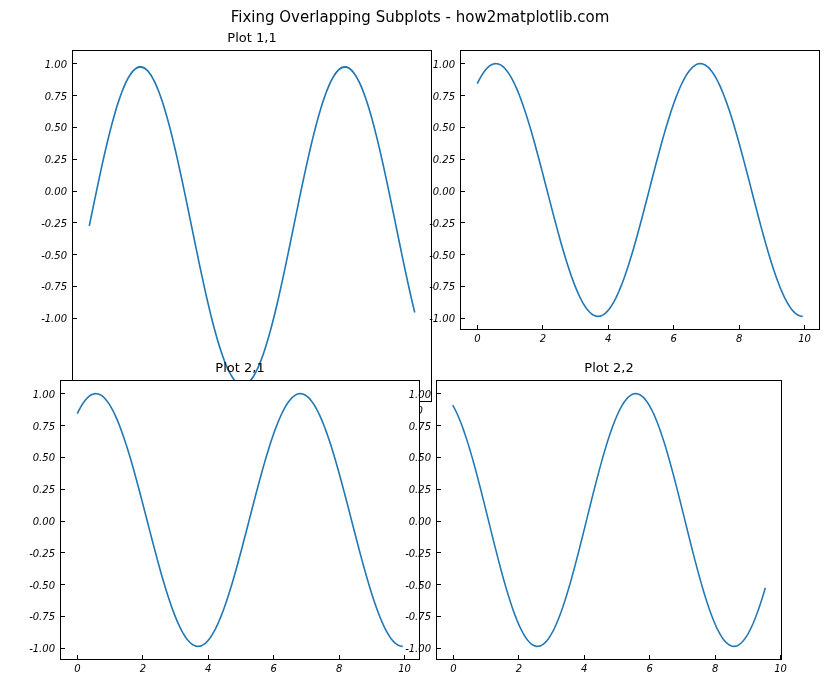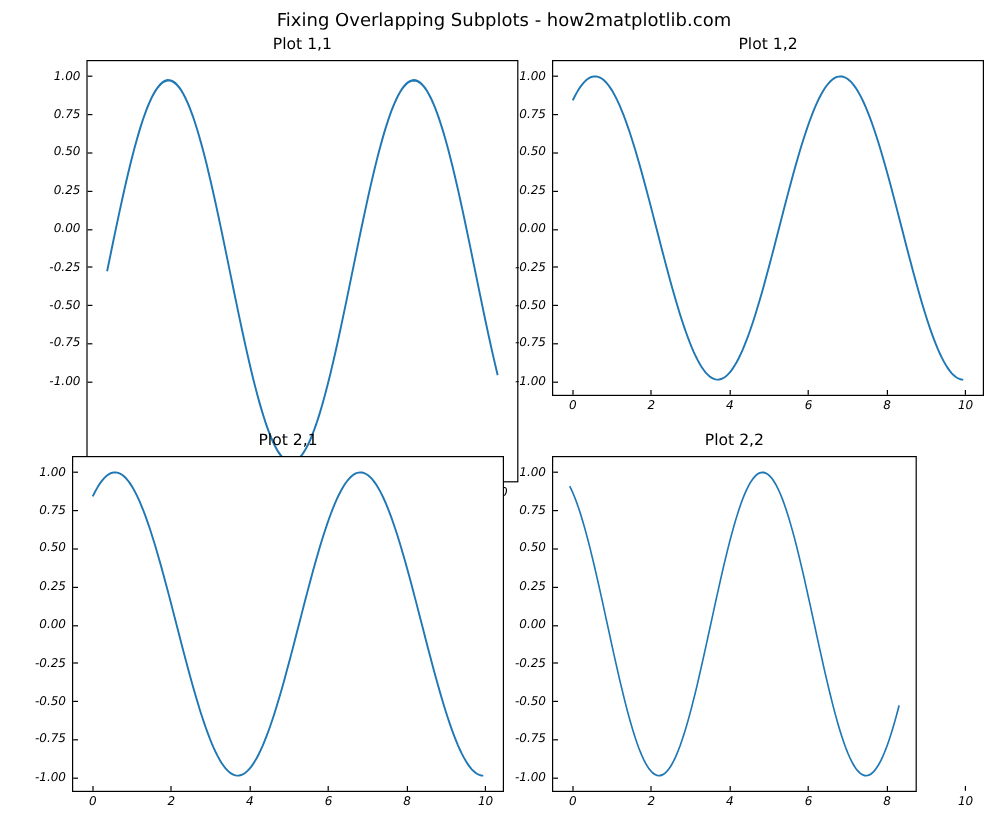--- a/index.html
+++ b/index.html
@@ -120,21 +120,20 @@
           <div class="xtick" style="left: 278.182px;">8</div>
           <div class="tickmark-x" style="left: 277.682px;"></div>
           <div class="xtick" style="left: 343.636px;">10</div>
           <div class="tickmark-x" style="left: 343.136px;"></div>
           <svg class="plotline" viewBox="0 0 360 280" preserveAspectRatio="none">
             <path d="M16.36 140.00 L18.00 133.64 L19.64 127.29 L21.27 120.98 L22.91 114.71 L24.55 108.51 L26.18 102.39 L27.82 96.36 L29.45 90.44 L31.09 84.64 L32.73 78.98 L34.36 73.48 L36.00 68.14 L37.64 62.98 L39.27 58.01 L40.91 53.25 L42.55 48.70 L44.18 44.38 L45.82 40.30 L47.45 36.47 L49.09 32.90 L50.73 29.60 L52.36 26.57 L54.00 23.83 L55.64 21.38 L57.27 19.22 L58.91 17.37 L60.55 15.82 L62.18 14.58 L63.82 13.65 L65.45 13.05 L67.09 12.75 L68.73 12.78 L70.36 13.13 L72.00 13.79 L73.64 14.77 L75.27 16.06 L76.91 17.66 L78.55 19.56 L80.18 21.77 L81.82 24.27 L83.45 27.06 L85.09 30.14 L86.73 33.49 L88.36 37.10 L90.00 40.97 L91.64 45.09 L93.27 49.45 L94.91 54.03 L96.55 58.83 L98.18 63.83 L99.82 69.02 L101.45 74.39 L103.09 79.92 L104.73 85.61 L106.36 91.42 L108.00 97.37 L109.64 103.41 L111.27 109.55 L112.91 115.76 L114.55 122.04 L116.18 128.36 L117.82 134.71 L119.45 141.07 L121.09 147.43 L122.73 153.77 L124.36 160.08 L126.00 166.33 L127.64 172.52 L129.27 178.63 L130.91 184.65 L132.55 190.55 L134.18 196.32 L135.82 201.95 L137.45 207.43 L139.09 212.74 L140.73 217.87 L142.36 222.81 L144.00 227.53 L145.64 232.04 L147.27 236.32 L148.91 240.36 L150.55 244.14 L152.18 247.67 L153.82 250.93 L155.45 253.91 L157.09 256.60 L158.73 259.01 L160.36 261.11 L162.00 262.92 L163.64 264.41 L165.27 265.60 L166.91 266.47 L168.55 267.03 L170.18 267.26 L171.82 267.18 L173.45 266.78 L175.09 266.07 L176.73 265.04 L178.36 263.70 L180.00 262.04 L181.64 260.09 L183.27 257.83 L184.91 255.28 L186.55 252.44 L188.18 249.32 L189.82 245.92 L191.45 242.27 L193.09 238.35 L194.73 234.19 L196.36 229.80 L198.00 225.18 L199.64 220.34 L201.27 215.31 L202.91 210.09 L204.55 204.69 L206.18 199.13 L207.82 193.42 L209.45 187.58 L211.09 181.63 L212.73 175.56 L214.36 169.41 L216.00 163.18 L217.64 156.90 L219.27 150.58 L220.91 144.22 L222.55 137.86 L224.18 131.50 L225.82 125.17 L227.45 118.87 L229.09 112.62 L230.73 106.44 L232.36 100.35 L234.00 94.35 L235.64 88.47 L237.27 82.72 L238.91 77.11 L240.55 71.66 L242.18 66.38 L243.82 61.28 L245.45 56.38 L247.09 51.69 L248.73 47.22 L250.36 42.98 L252.00 38.99 L253.64 35.24 L255.27 31.76 L256.91 28.55 L258.55 25.62 L260.18 22.97 L261.82 20.62 L263.45 18.56 L265.09 16.81 L266.73 15.37 L268.36 14.23 L270.00 13.41 L271.64 12.91 L273.27 12.73 L274.91 12.86 L276.55 13.31 L278.18 14.08 L279.82 15.16 L281.45 16.56 L283.09 18.26 L284.73 20.27 L286.36 22.58 L288.00 25.18 L289.64 28.07 L291.27 31.23 L292.91 34.67 L294.55 38.37 L296.18 42.33 L297.82 46.53 L299.45 50.97 L301.09 55.62 L302.73 60.49 L304.36 65.56 L306.00 70.81 L307.64 76.23 L309.27 81.82 L310.91 87.55 L312.55 93.41 L314.18 99.39 L315.82 105.47 L317.45 111.63 L319.09 117.87 L320.73 124.16 L322.36 130.49 L324.00 136.85 L325.64 143.21 L327.27 149.56 L328.91 155.90 L330.55 162.19 L332.18 168.42 L333.82 174.59 L335.45 180.67 L337.09 186.64 L338.73 192.50 L340.36 198.23 L342.00 203.82 L343.64 209.24 " fill="none" stroke="#1f77b4" stroke-width="1.6"></path>
           </svg>
         </div>
       </div>
       <div class="subplot" style="left: 460px; top: 50px; width: 360px; height: 280px;">
-        <div class="subplot-title">Plot 1,2</div>
         <div class="axes">
           <div class="ytick" style="top: 267.273px;">-1.00</div>
           <div class="tickmark-y" style="top: 266.773px;"></div>
           <div class="ytick" style="top: 235.455px;">-0.75</div>
           <div class="tickmark-y" style="top: 234.955px;"></div>
           <div class="ytick" style="top: 203.636px;">-0.50</div>
           <div class="tickmark-y" style="top: 203.136px;"></div>
           <div class="ytick" style="top: 171.818px;">-0.25</div>
           <div class="tickmark-y" style="top: 171.318px;"></div>
           <div class="ytick" style="top: 140px;">0.00</div>
@@ -195,21 +194,21 @@
           <div class="tickmark-x" style="left: 212.227px;"></div>
           <div class="xtick" style="left: 278.182px;">8</div>
           <div class="tickmark-x" style="left: 277.682px;"></div>
           <div class="xtick" style="left: 343.636px;">10</div>
           <div class="tickmark-x" style="left: 343.136px;"></div>
           <svg class="plotline" viewBox="0 0 360 280" preserveAspectRatio="none">
             <path d="M16.36 32.90 L18.00 29.60 L19.64 26.57 L21.27 23.83 L22.91 21.38 L24.55 19.22 L26.18 17.37 L27.82 15.82 L29.45 14.58 L31.09 13.65 L32.73 13.05 L34.36 12.75 L36.00 12.78 L37.64 13.13 L39.27 13.79 L40.91 14.77 L42.55 16.06 L44.18 17.66 L45.82 19.56 L47.45 21.77 L49.09 24.27 L50.73 27.06 L52.36 30.14 L54.00 33.49 L55.64 37.10 L57.27 40.97 L58.91 45.09 L60.55 49.45 L62.18 54.03 L63.82 58.83 L65.45 63.83 L67.09 69.02 L68.73 74.39 L70.36 79.92 L72.00 85.61 L73.64 91.42 L75.27 97.37 L76.91 103.41 L78.55 109.55 L80.18 115.76 L81.82 122.04 L83.45 128.36 L85.09 134.71 L86.73 141.07 L88.36 147.43 L90.00 153.77 L91.64 160.08 L93.27 166.33 L94.91 172.52 L96.55 178.63 L98.18 184.65 L99.82 190.55 L101.45 196.32 L103.09 201.95 L104.73 207.43 L106.36 212.74 L108.00 217.87 L109.64 222.81 L111.27 227.53 L112.91 232.04 L114.55 236.32 L116.18 240.36 L117.82 244.14 L119.45 247.67 L121.09 250.93 L122.73 253.91 L124.36 256.60 L126.00 259.01 L127.64 261.11 L129.27 262.92 L130.91 264.41 L132.55 265.60 L134.18 266.47 L135.82 267.03 L137.45 267.26 L139.09 267.18 L140.73 266.78 L142.36 266.07 L144.00 265.04 L145.64 263.70 L147.27 262.04 L148.91 260.09 L150.55 257.83 L152.18 255.28 L153.82 252.44 L155.45 249.32 L157.09 245.92 L158.73 242.27 L160.36 238.35 L162.00 234.19 L163.64 229.80 L165.27 225.18 L166.91 220.34 L168.55 215.31 L170.18 210.09 L171.82 204.69 L173.45 199.13 L175.09 193.42 L176.73 187.58 L178.36 181.63 L180.00 175.56 L181.64 169.41 L183.27 163.18 L184.91 156.90 L186.55 150.58 L188.18 144.22 L189.82 137.86 L191.45 131.50 L193.09 125.17 L194.73 118.87 L196.36 112.62 L198.00 106.44 L199.64 100.35 L201.27 94.35 L202.91 88.47 L204.55 82.72 L206.18 77.11 L207.82 71.66 L209.45 66.38 L211.09 61.28 L212.73 56.38 L214.36 51.69 L216.00 47.22 L217.64 42.98 L219.27 38.99 L220.91 35.24 L222.55 31.76 L224.18 28.55 L225.82 25.62 L227.45 22.97 L229.09 20.62 L230.73 18.56 L232.36 16.81 L234.00 15.37 L235.64 14.23 L237.27 13.41 L238.91 12.91 L240.55 12.73 L242.18 12.86 L243.82 13.31 L245.45 14.08 L247.09 15.16 L248.73 16.56 L250.36 18.26 L252.00 20.27 L253.64 22.58 L255.27 25.18 L256.91 28.07 L258.55 31.23 L260.18 34.67 L261.82 38.37 L263.45 42.33 L265.09 46.53 L266.73 50.97 L268.36 55.62 L270.00 60.49 L271.64 65.56 L273.27 70.81 L274.91 76.23 L276.55 81.82 L278.18 87.55 L279.82 93.41 L281.45 99.39 L283.09 105.47 L284.73 111.63 L286.36 117.87 L288.00 124.16 L289.64 130.49 L291.27 136.85 L292.91 143.21 L294.55 149.56 L296.18 155.90 L297.82 162.19 L299.45 168.42 L301.09 174.59 L302.73 180.67 L304.36 186.64 L306.00 192.50 L307.64 198.23 L309.27 203.82 L310.91 209.24 L312.55 214.49 L314.18 219.55 L315.82 224.42 L317.45 229.07 L319.09 233.51 L320.73 237.71 L322.36 241.66 L324.00 245.36 L325.64 248.80 L327.27 251.96 L328.91 254.85 L330.55 257.44 L332.18 259.75 L333.82 261.75 L335.45 263.45 L337.09 264.85 L338.73 265.93 L340.36 266.69 L342.00 267.14 L343.64 267.27 " fill="none" stroke="#1f77b4" stroke-width="1.6"></path>
           </svg>
         </div>
       </div>
-      <div class="subplot" style="left: 460px; top: 380px; width: 304px; height: 280px;">
+      <div class="subplot" style="left: 436px; top: 380px; width: 346px; height: 280px;">
         <div class="subplot-title">Plot 2,2</div>
         <div class="axes">
           <div class="ytick" style="top: 267.273px;">-1.00</div>
           <div class="tickmark-y" style="top: 266.773px;"></div>
           <div class="ytick" style="top: 235.455px;">-0.75</div>
           <div class="tickmark-y" style="top: 234.955px;"></div>
           <div class="ytick" style="top: 203.636px;">-0.50</div>
           <div class="tickmark-y" style="top: 203.136px;"></div>
           <div class="ytick" style="top: 171.818px;">-0.25</div>
           <div class="tickmark-y" style="top: 171.318px;"></div>

